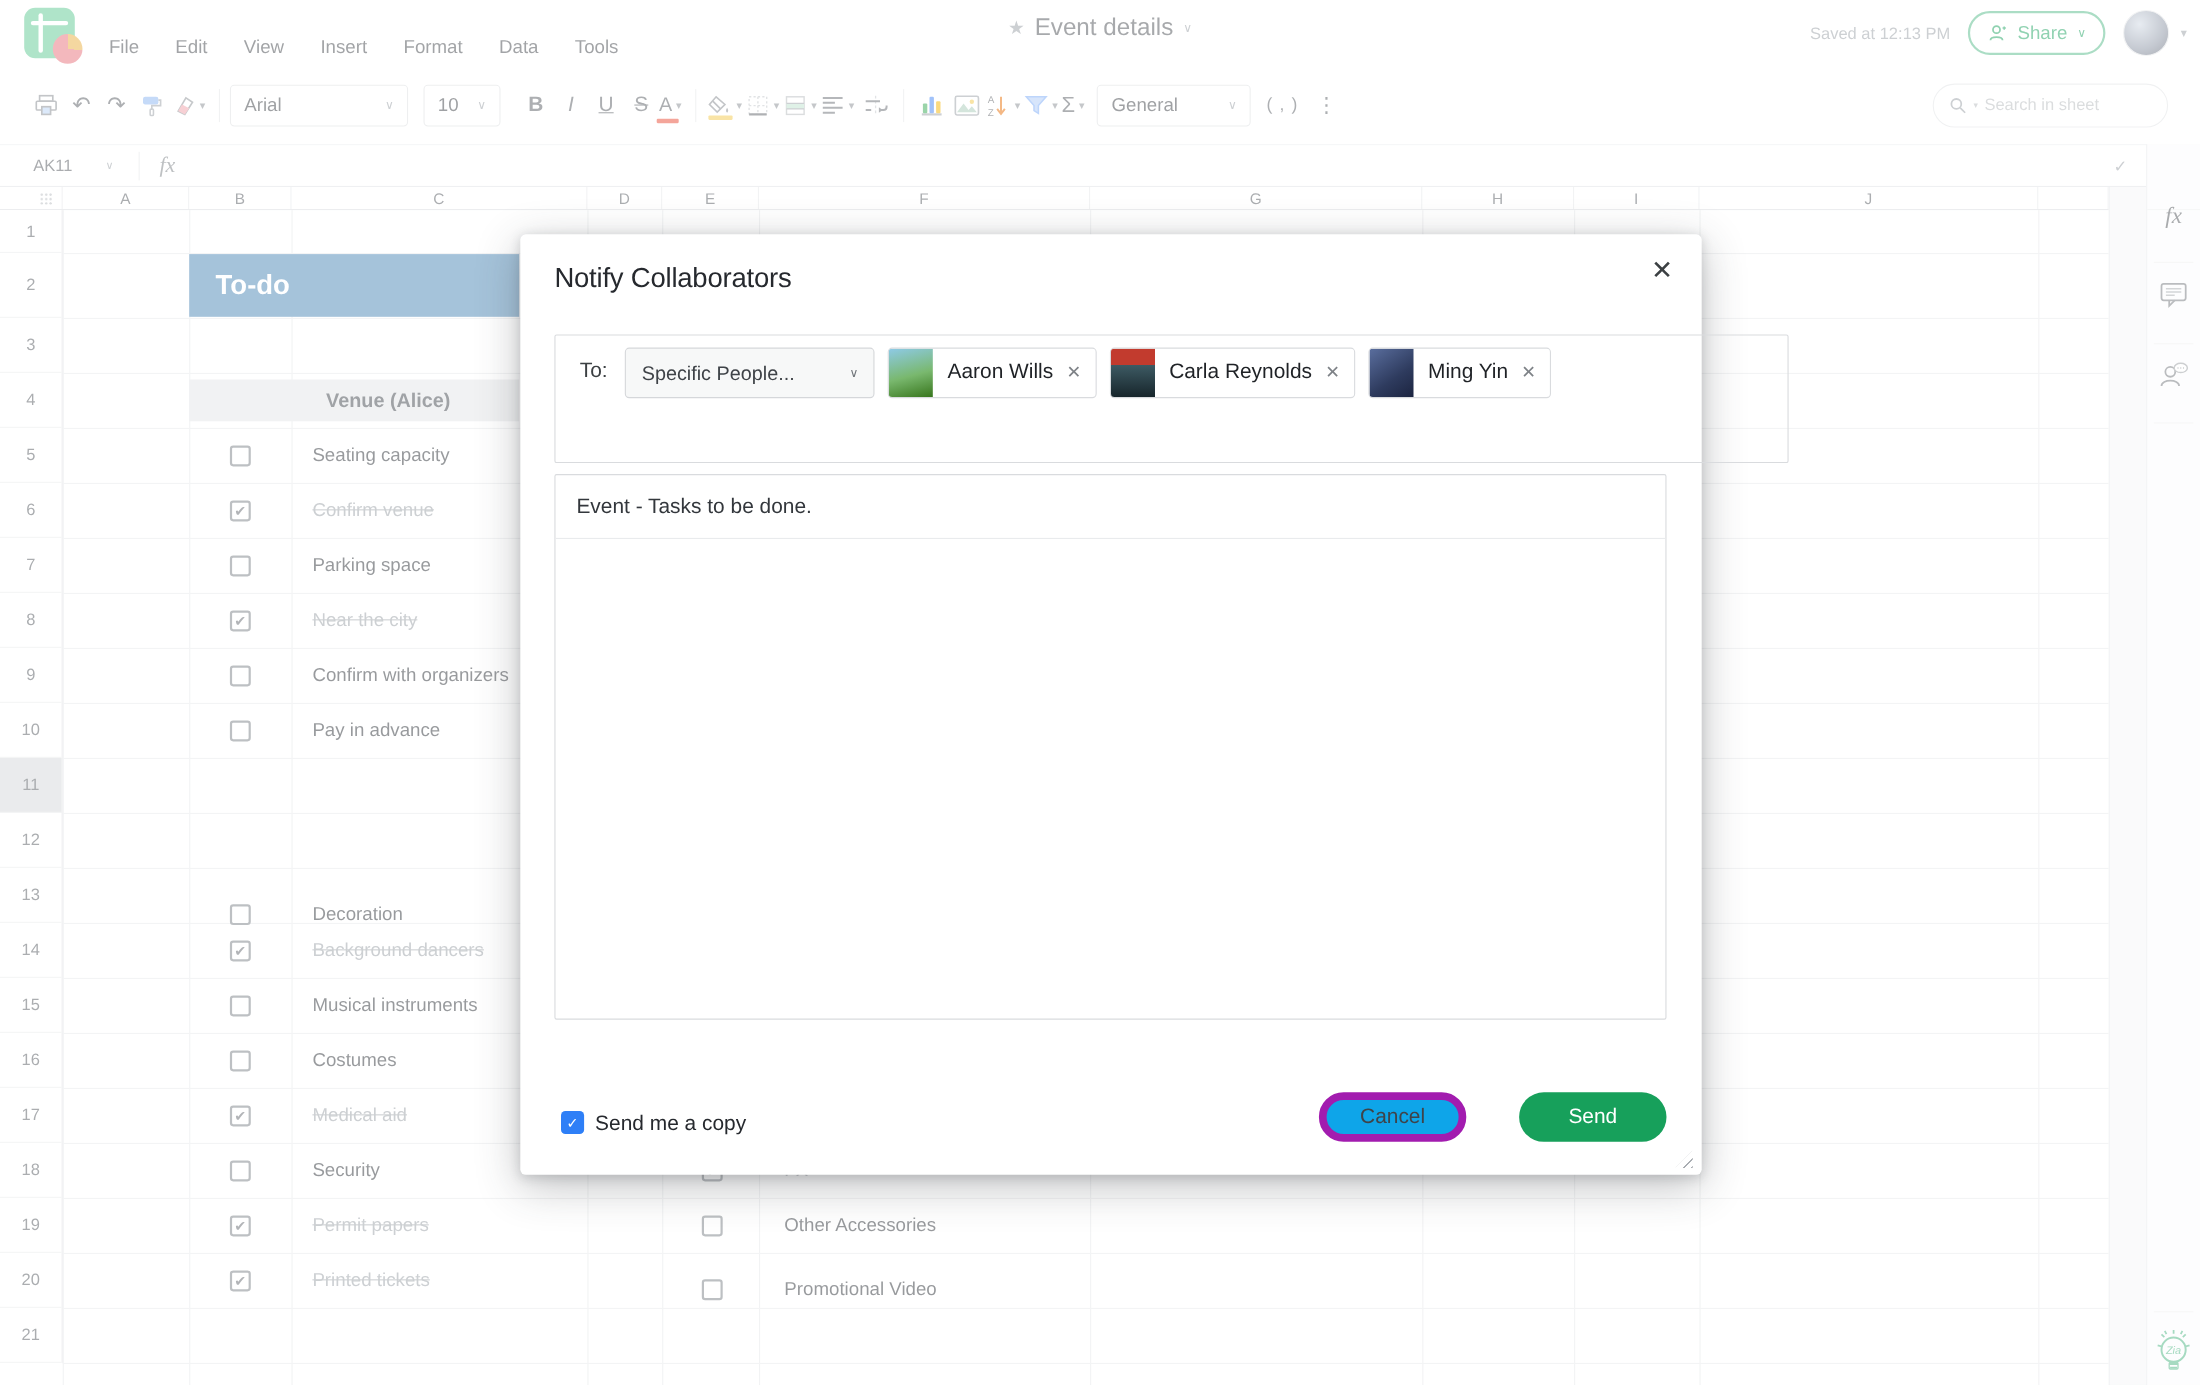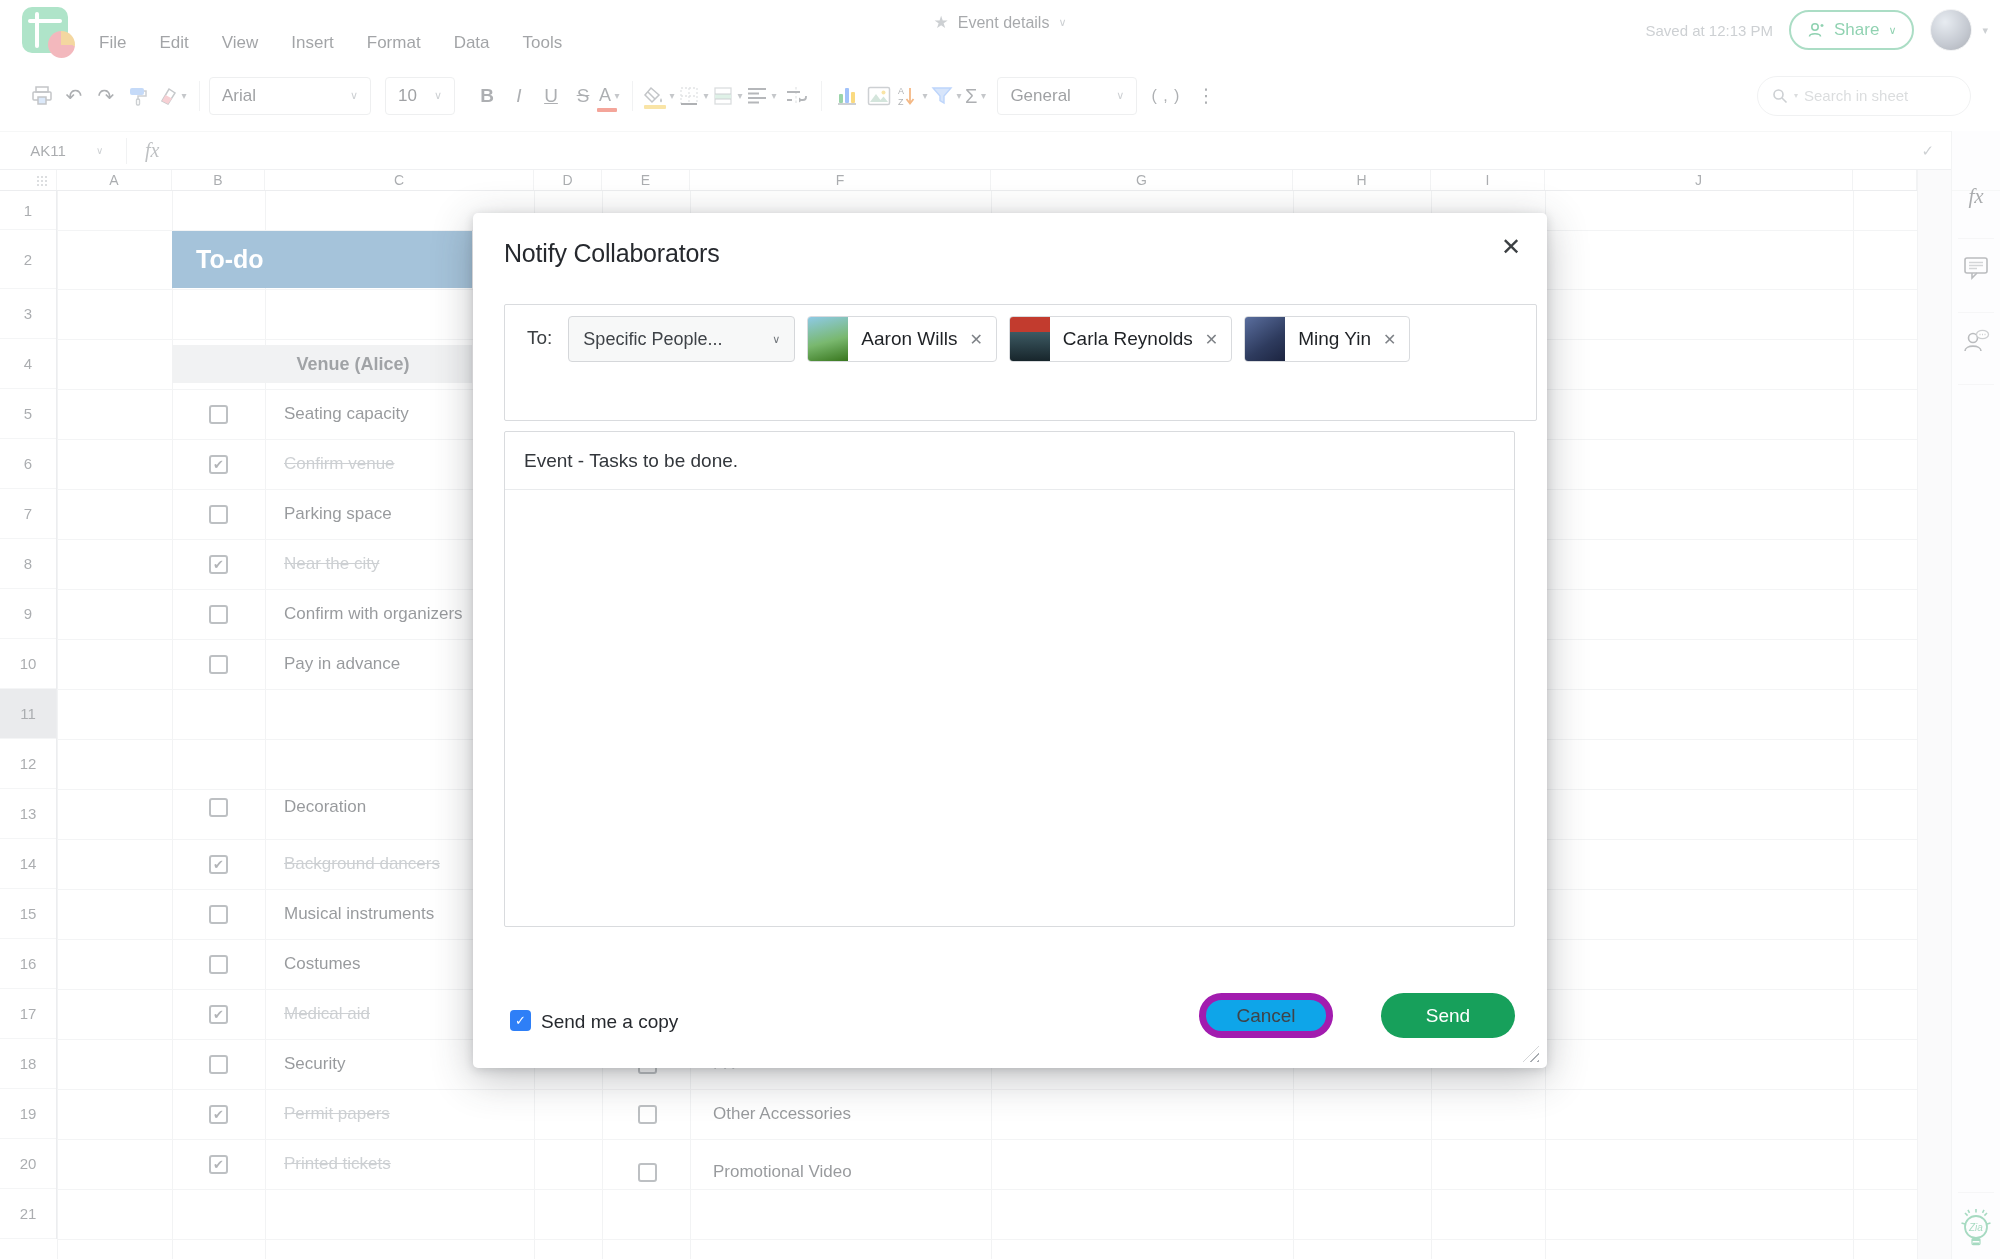--- a/index.html
+++ b/index.html
@@ -11,21 +11,21 @@
   .topbar{position:absolute;left:0;top:0;width:100%;height:60px;background:#fff;z-index:5}
   .logo{position:absolute;left:22px;top:7px;width:46px;height:46px;border-radius:10px;background:#5ec992}
   .logo::before{content:"";position:absolute;left:13px;top:5px;width:4px;height:36px;background:#fff;border-radius:2px}
   .logo::after{content:"";position:absolute;left:6px;top:12px;width:34px;height:4px;background:#fff;border-radius:2px}
   .logo .pie{position:absolute;right:-7px;bottom:-5px;width:27px;height:27px;border-radius:50%;
     background:conic-gradient(#e9af41 0 95deg,#e7717b 95deg 360deg);box-shadow:0 0 0 2px rgba(255,255,255,.0)}
   .menu{position:absolute;left:99px;top:28px;height:30px;display:flex;align-items:center;gap:33px}
   .menu span{font-size:17px;color:#45494e;cursor:default}
   .doc-title{position:absolute;left:50%;top:12px;transform:translateX(-50%);display:flex;align-items:center;gap:9px}
   .star{color:#9aa0a6;font-size:17px}
-  .doc-title .t{font-size:16px;color:#4f5358}
+  .doc-title .t{font-size:22px;color:#4f5358}
   .chev{color:#9aa0a6;font-size:11px}
   .top-right{position:absolute;right:12px;top:0;height:60px;display:flex;align-items:center;gap:16px}
   .saved{font-size:15px;color:#9aa0a6}
   .share-btn{height:40px;padding:0 16px;border:2px solid #57bb8a;border-radius:21px;display:flex;align-items:center;gap:9px;color:#21a463;background:#fff}
   .share-btn .lbl{font-size:17px}
   .share-btn .chev{color:#21a463}
   .avatar{width:42px;height:42px;border-radius:50%;background:radial-gradient(circle at 35% 30%,#cfd8e3,#8a93a3 60%,#565d6b);border:1px solid #e3e5e7}
   .av-chev{color:#9aa0a6;font-size:11px;margin-left:-6px}
 
   
@@ -93,21 +93,21 @@
   .rail-icon{position:absolute;left:0;width:100%;display:flex;justify-content:center;color:#53575c}
   .rail-div{position:absolute;left:6px;right:6px;height:1px;background:#ededee}
   .rail-fx{font-family:"Liberation Serif",serif;font-style:italic;font-size:21px;color:#53575c}
 
   
   .dim{position:absolute;inset:0;background:rgba(255,255,255,.5);z-index:40}
   .modal{position:absolute;left:473px;top:213px;width:1074px;height:855px;background:#fff;border-radius:5px;z-index:50;
     box-shadow:0 10px 40px rgba(50,54,60,.30),0 2px 10px rgba(50,54,60,.18)}
   .m-title{position:absolute;left:31px;top:26px;font-size:25px;color:#26292e;letter-spacing:-.2px}
   .m-close{position:absolute;right:26px;top:22px;font-size:24px;color:#3c4043;line-height:1;cursor:default}
-  .to-box{position:absolute;left:31px;top:91px;width:1033px;height:117px;border:1px solid #d9dbde;border-radius:2px;display:flex;align-items:flex-start;padding:11px 12px;gap:12px}
+  .to-box{position:absolute;left:31px;top:91px;width:1122px;height:117px;border:1px solid #d9dbde;border-radius:2px;display:flex;align-items:flex-start;padding:11px 12px;gap:12px}
   .to-label{font-size:19px;color:#3c4043;margin:11px 4px 0 10px}
   .people-dd{height:46px;width:227px;background:#f7f8f8;border:1px solid #d5d7da;border-radius:4px;display:flex;align-items:center;justify-content:space-between;padding:0 14px;font-size:18px;color:#3f4348;flex:none}
   .people-dd .chev{font-size:11px;color:#70757a}
   .chip{height:46px;border:1px solid #d9dbde;border-radius:4px;display:flex;align-items:center;background:#fff;overflow:hidden;flex:none}
   .chip .av{width:40px;height:44px;flex:none}
   .av-aaron{background:linear-gradient(165deg,#8ecae6 0%,#79b86e 55%,#38761d 100%)}
   .av-carla{background:linear-gradient(180deg,#c23b2e 0%,#c23b2e 34%,#3d5a63 34%,#17252b 100%)}
   .av-ming{background:linear-gradient(145deg,#5a6e9e 0%,#2e3b5e 60%,#1c2440 100%)}
   .chip .nm{font-size:19px;color:#1f2226;margin:0 12px 0 13px;white-space:nowrap}
   .chip .x{font-size:16px;color:#7e8287;margin-right:13px}
@@ -407,21 +407,21 @@
   </div>
   <div class="task" style="top:589px">
     <span class="cb"></span>
       <span class="lb">Confirm with organizers</span>
   </div>
   <div class="task" style="top:639px">
     <span class="cb"></span>
       <span class="lb">Pay in advance</span>
   </div>
 
-  <div class="task" style="top:782px">
+  <div class="task" style="top:806px">
     <span class="cb"></span>
       <span class="lb">Decoration</span>
   </div>
   <div class="task checked" style="top:839px">
     <span class="cb"></span>
       <span class="lb">Background dancers</span>
   </div>
   <div class="task" style="top:889px">
     <span class="cb"></span>
       <span class="lb">Musical instruments</span>

